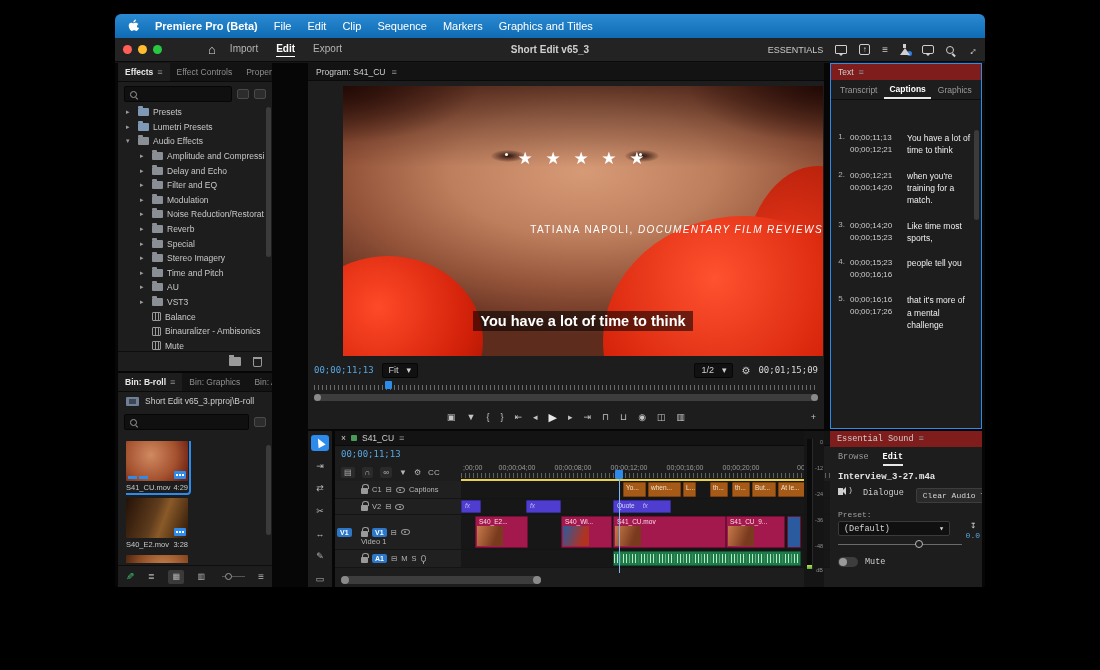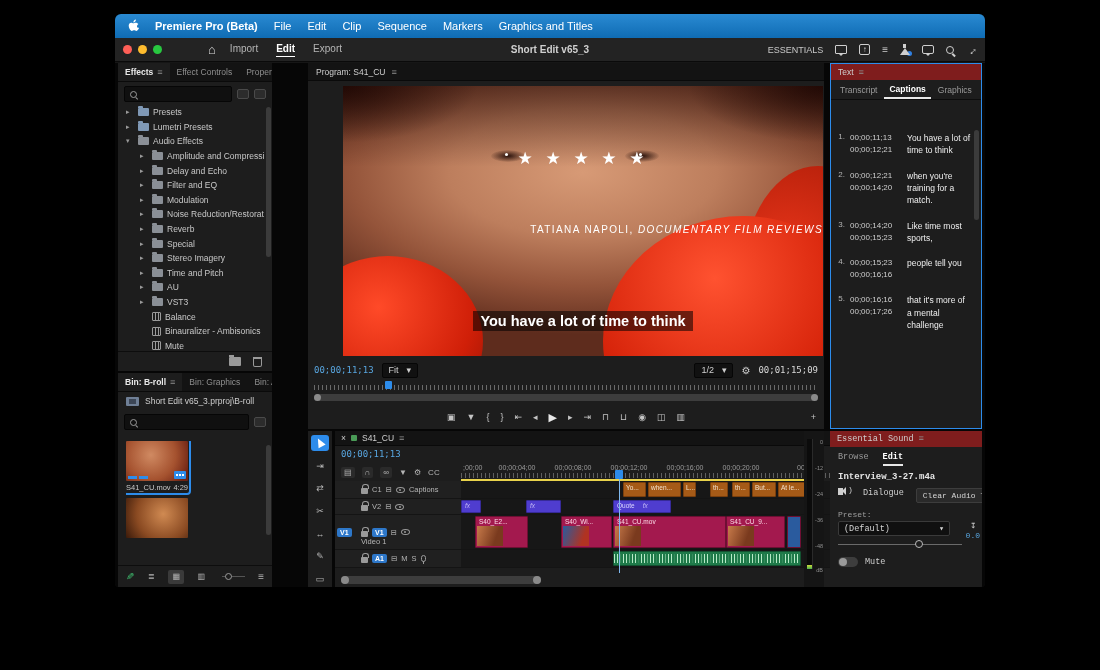--- a/index.html
+++ b/index.html
@@ -423,20 +423,29 @@
               <div class="thumb t1">
                   <span class="inout"></span>
                   <span class="fbadge"></span>
                 </div>
               <div class="cliplabel">
                   <span>S41_CU.mov</span>
                   <span>4:29</span>
                 </div>
             </div>
             <div class="clipitem">
+              <div class="thumb t2">
+                  <span class="fbadge"></span>
+                </div>
+              <div class="cliplabel">
+                  <span>S40_E2.mov</span>
+                  <span>3:28</span>
+                </div>
+            </div>
+            <div class="clipitem">
               <div class="thumb t3"></div>
 
             </div>
 
           </div>
           <div class="vscroll" style="top:72px; height:90px;"></div>
           <div class="bin-foot">
             <span class="pen-green">✎</span>
             <span class="viewbox">≣</span>
             <span class="viewbox on">▦</span>

